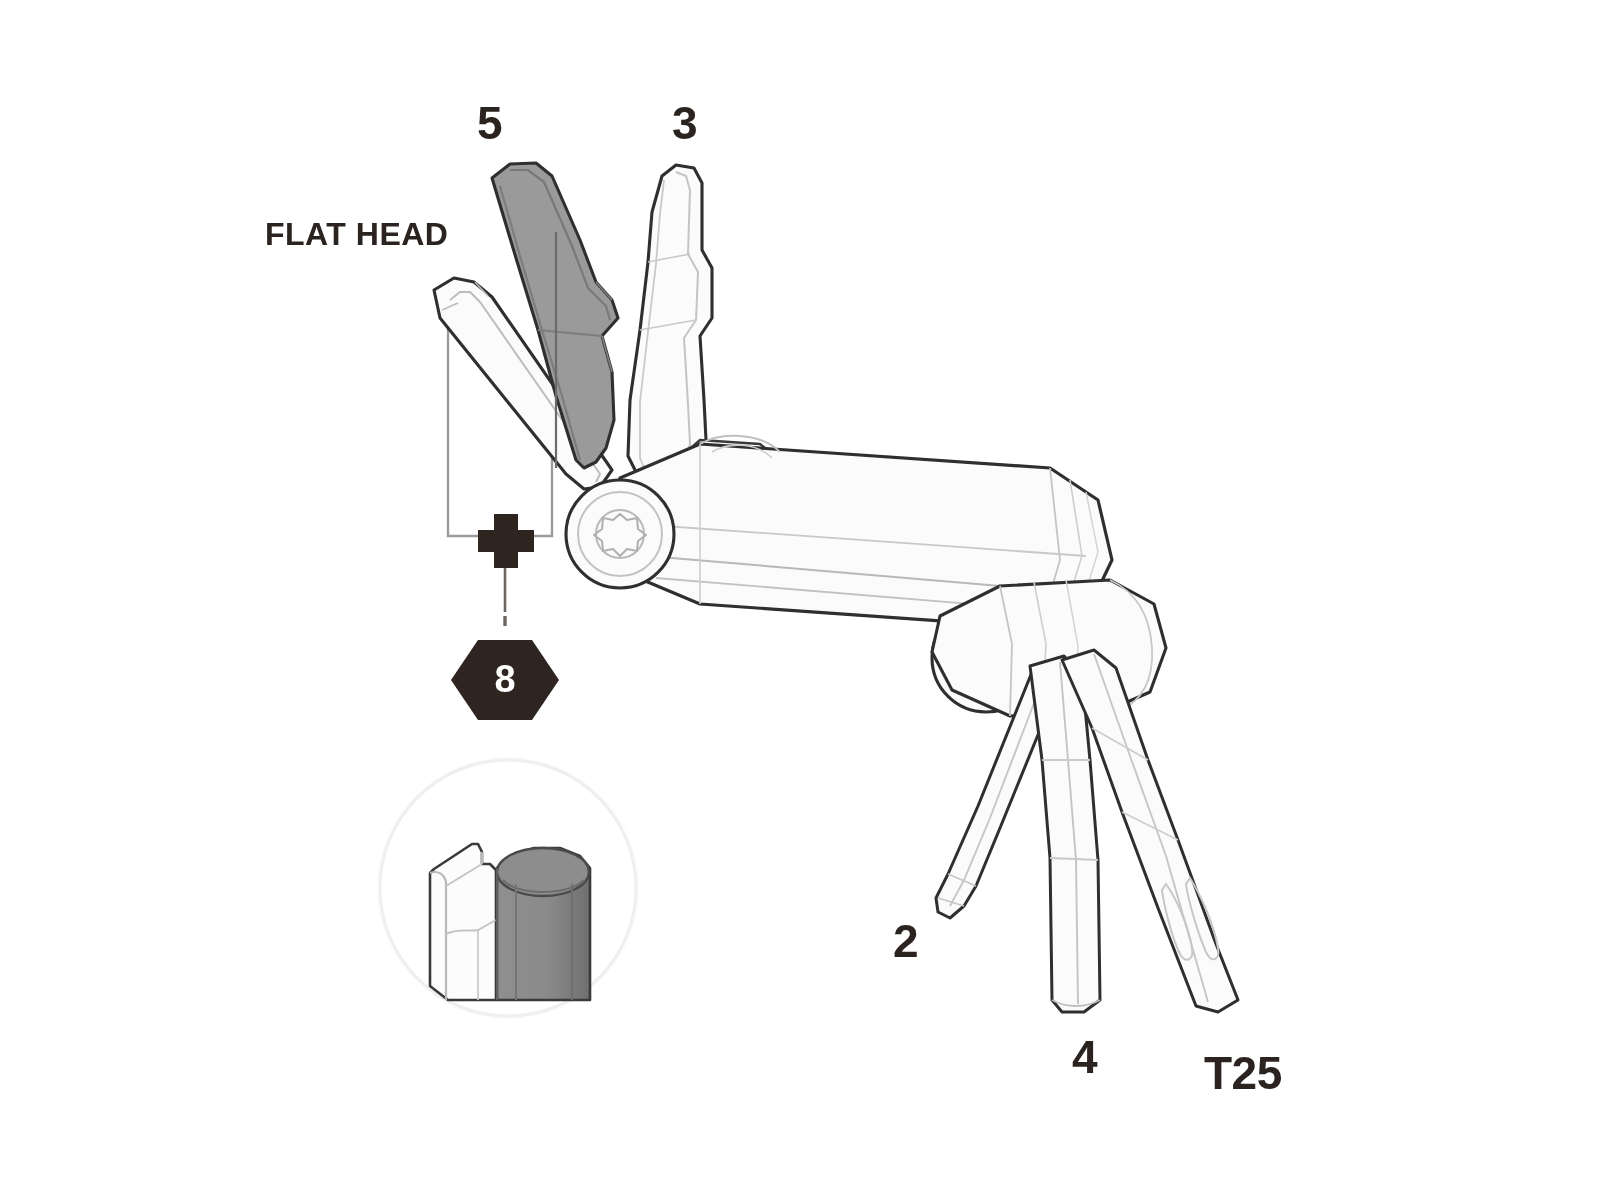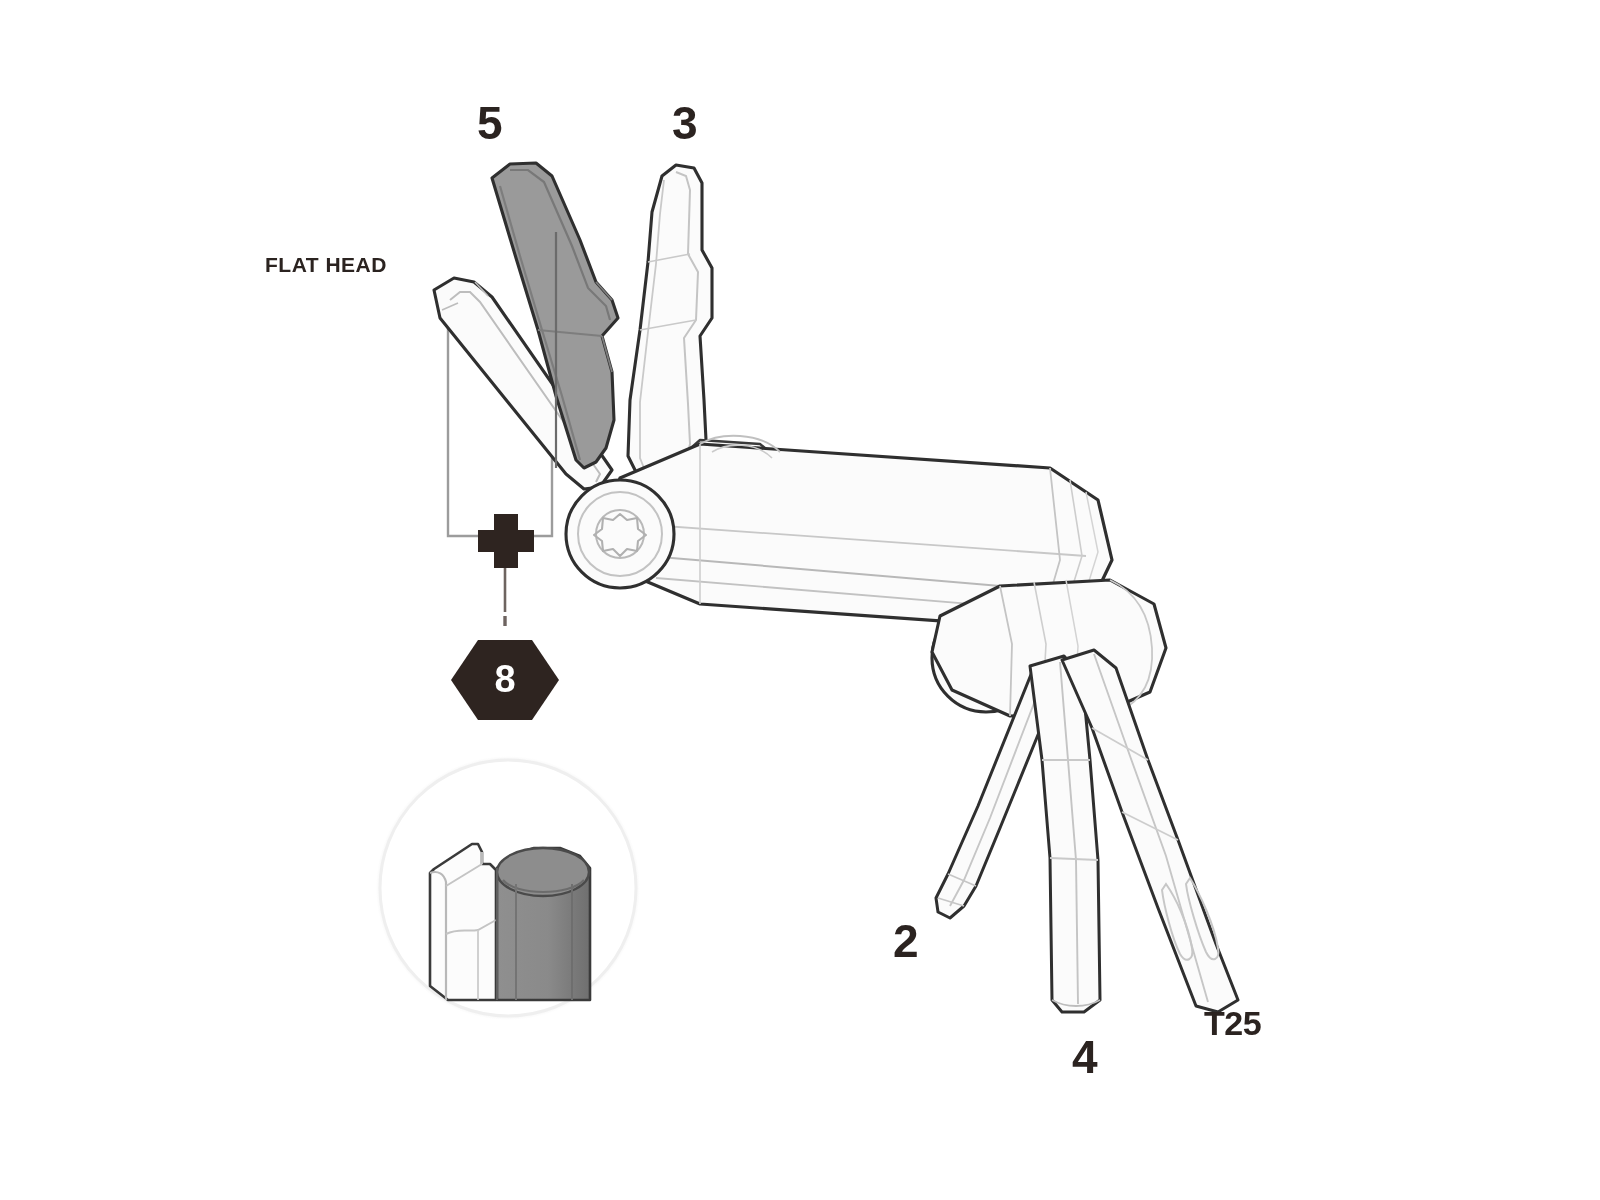--- a/index.html
+++ b/index.html
@@ -23,26 +23,26 @@
   }
   .label {
     position: absolute;
     color: #2b2320;
     font-weight: bold;
     font-family: "Liberation Sans", sans-serif;
     white-space: nowrap;
     line-height: 1;
     letter-spacing: -0.5px;
   }
-  #lbl-flathead { left: 265px; top: 218px; font-size: 21px; letter-spacing: 0.5px; margin-top: 36px; }
+  #lbl-flathead { left: 265px; top: 218px; font-size: 32px; letter-spacing: 0.5px; }
   #lbl-5  { left: 477px; top: 100px; font-size: 46px; }
   #lbl-3  { left: 672px; top: 100px; font-size: 46px; }
   #lbl-2  { left: 893px; top: 918px; font-size: 46px; }
   #lbl-4  { left: 1072px; top: 1034px; font-size: 46px; }
-  #lbl-t25 { left: 1204px; top: 1006px; font-size: 34px; }
+  #lbl-t25 { left: 1204px; top: 1050px; font-size: 46px; }
 
   #badge-8 {
     position: absolute;
     left: 455px; top: 640px;
     width: 100px; height: 78px;
   }
   #badge-8 .hexnum {
     position: absolute;
     left: 0; top: 0;
     width: 100px; height: 78px;

